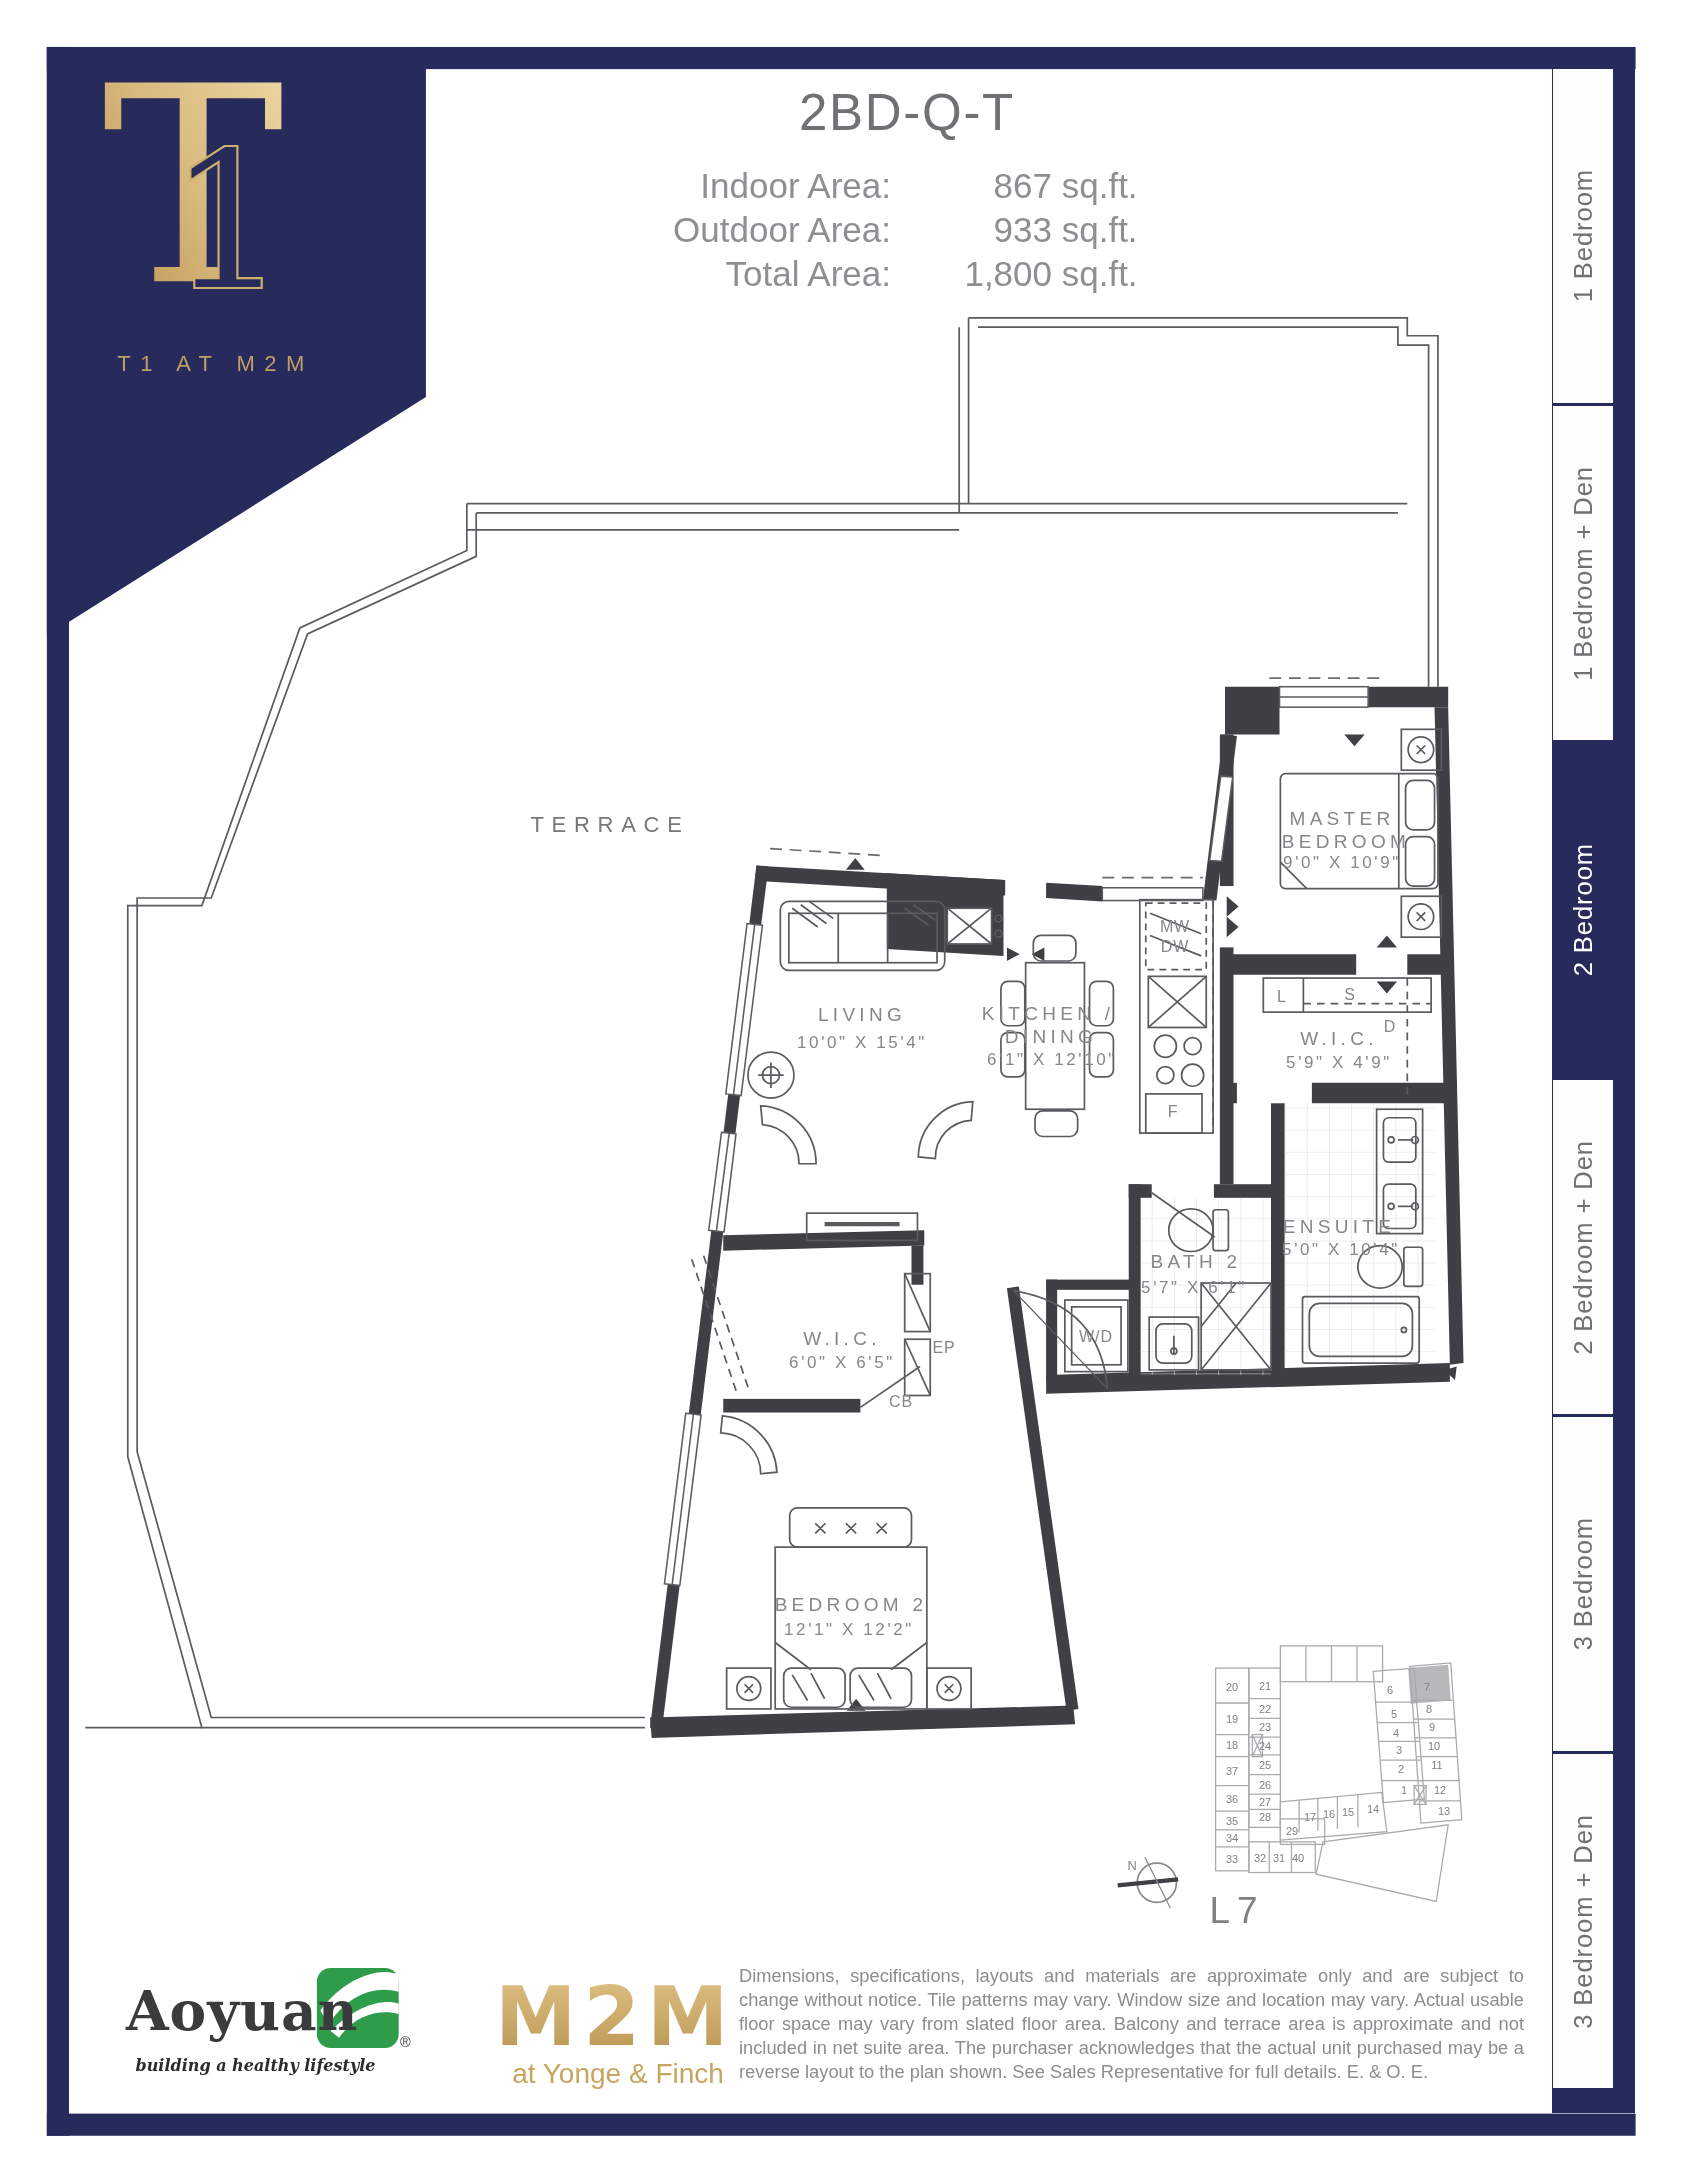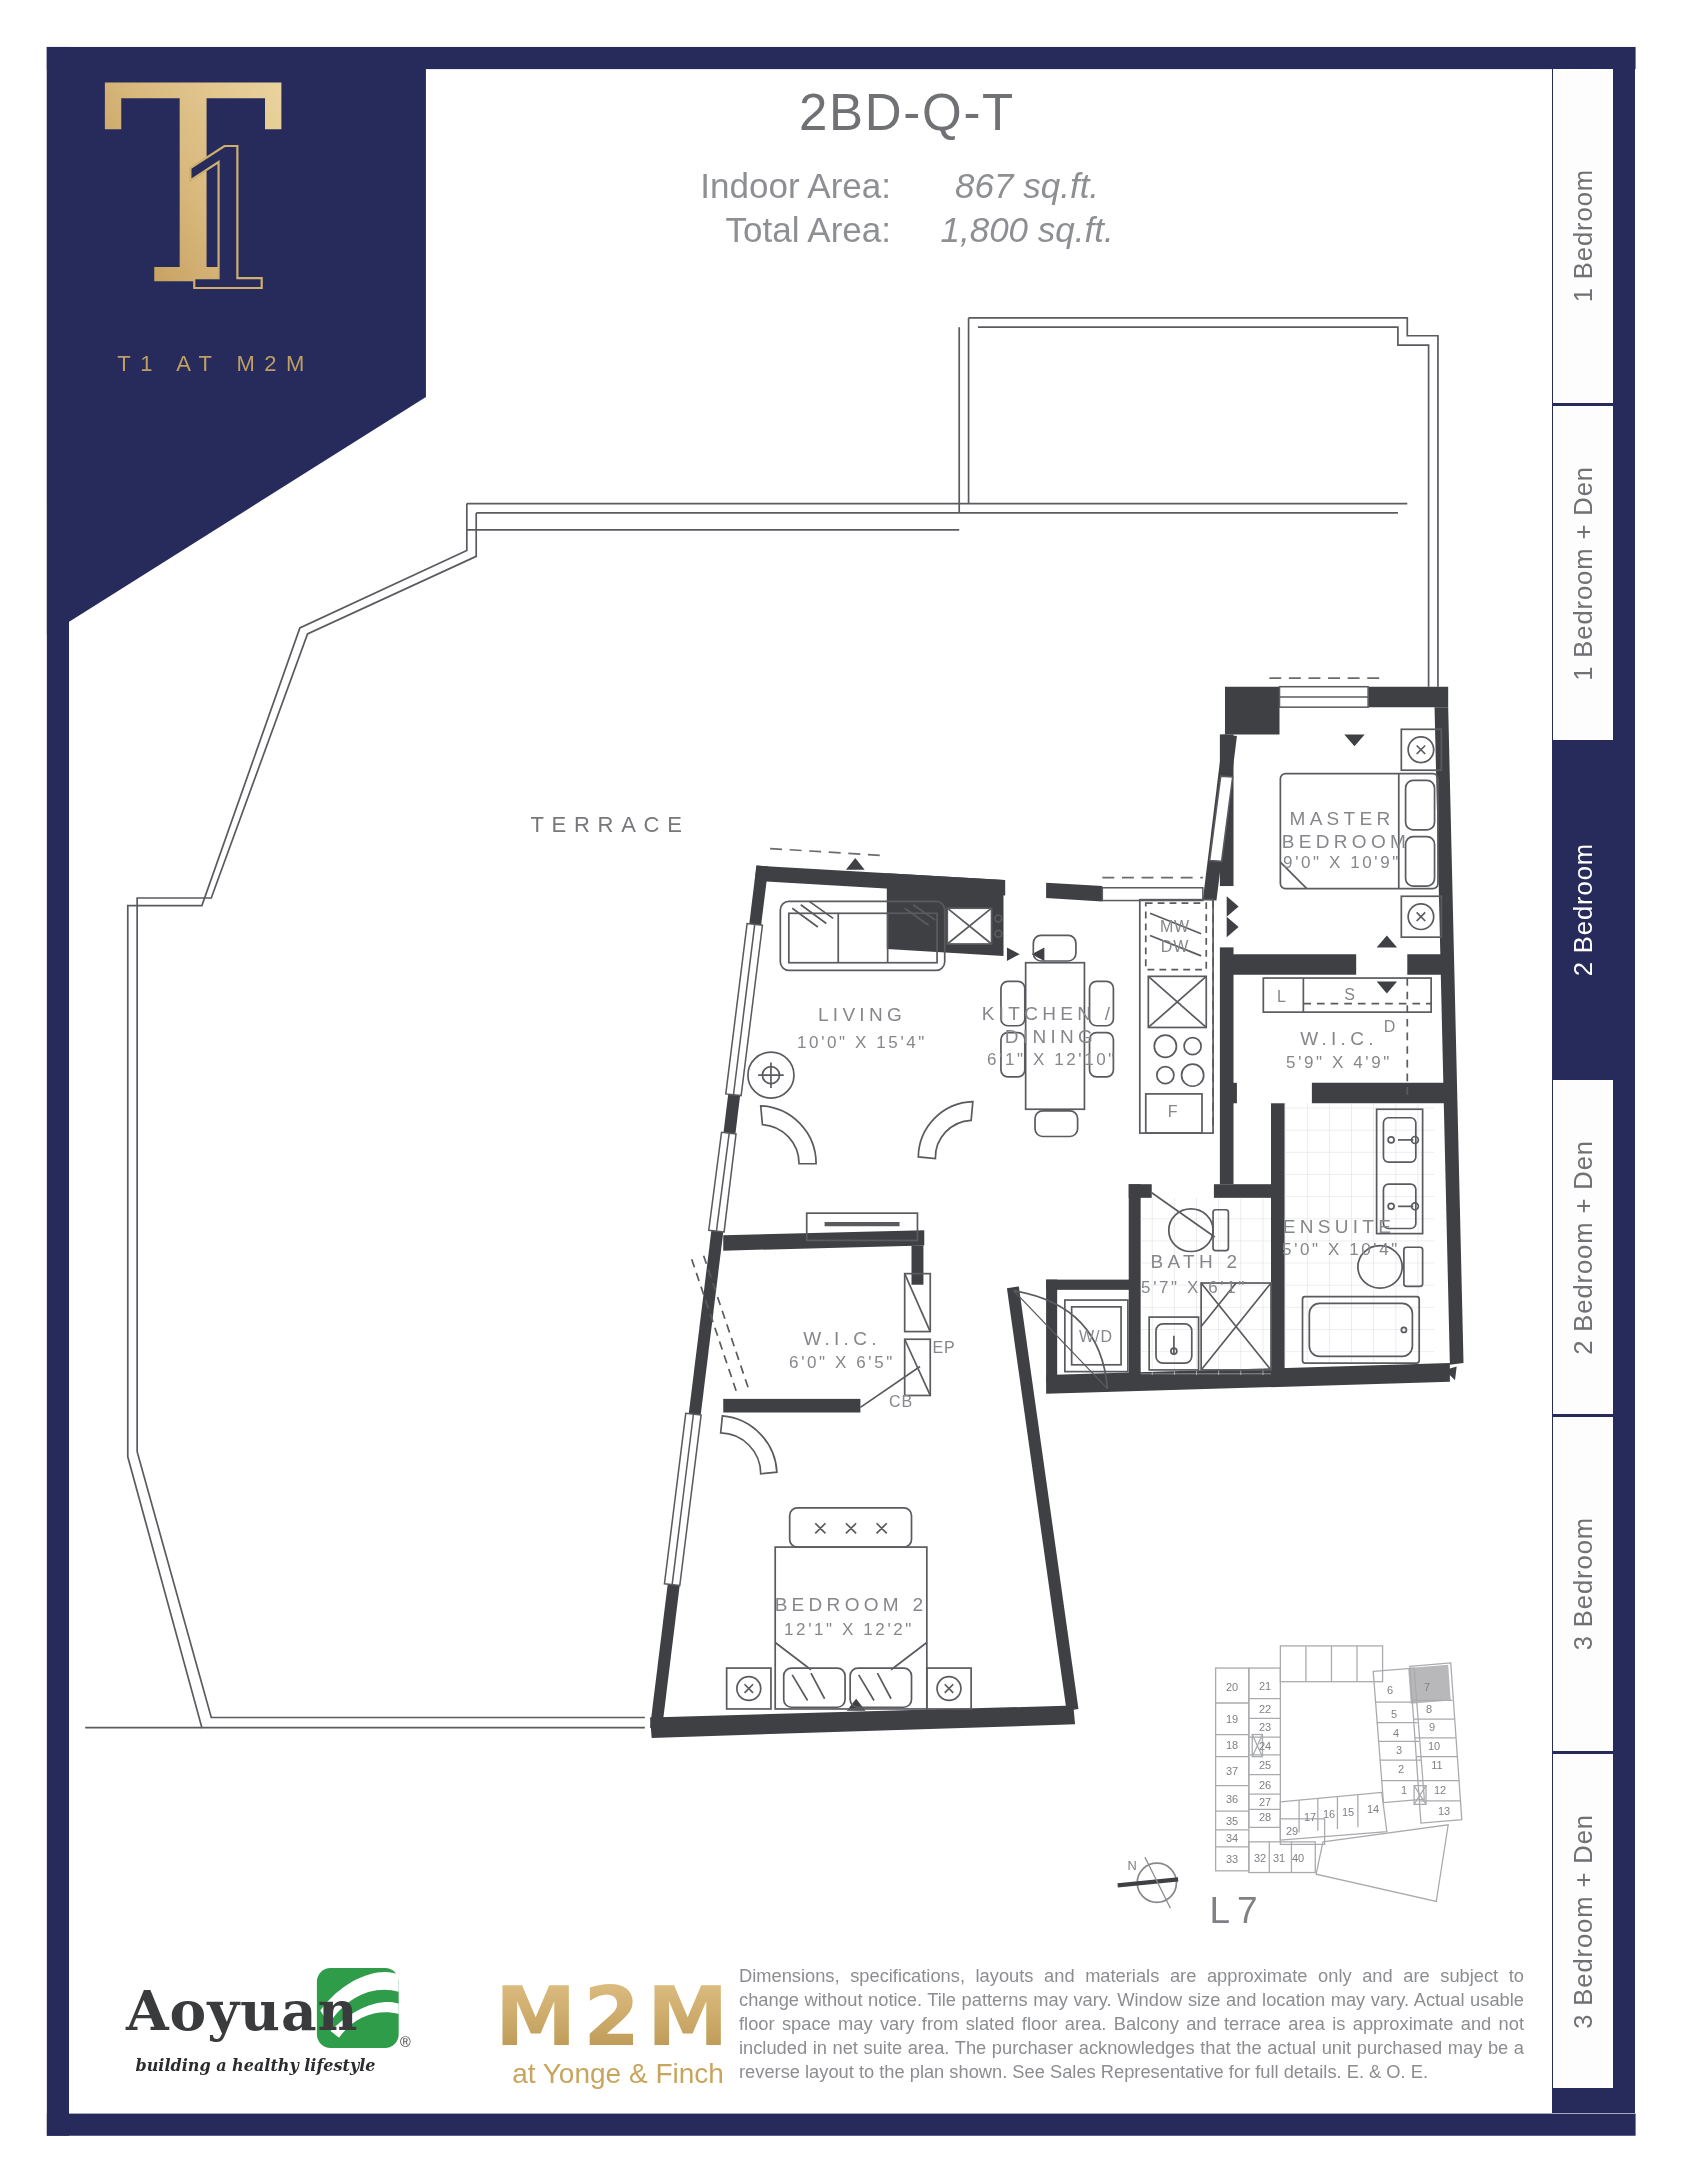--- a/index.html
+++ b/index.html
@@ -2,21 +2,21 @@
 <html style="font-size:13.6px"><head>
 <meta charset="utf-8">
 <style>
   html,body{margin:0;padding:0;}
   body{width:1685px;height:2181px;background:#ffffff;font-family:"Liberation Sans",sans-serif;position:relative;overflow:hidden;}
   .abs{position:absolute;}
   
   .plan-title{left:690px;top:83px;width:434px;text-align:center;font-size:51px;color:#6f7174;letter-spacing:1.7px;font-weight:400;}
   .area-row{height:44px;line-height:44px;display:flex;font-size:35px;color:#8d8f92;}
   .area-row .a-label{width:256px;text-align:right;}
-  .area-row .a-value{width:221px;text-align:center;padding-left:25.6px;font-style:italic;}
+  .area-row .a-value{width:221px;text-align:right;padding-left:25.6px;}
   #area-table{left:635px;top:164px;}
   
   .banner-caption{left:92px;top:351px;width:247px;text-align:center;font-size:22px;letter-spacing:9.4px;color:#bf9f63;}
   
   #sidebar{left:1552px;top:69px;width:83px;height:2044px;background:#262b5c;padding:0;}
   #sidebar .tab{width:61px;height:337px;background:#fdfdfd;border-bottom:3.4px solid #262b5c;box-sizing:border-box;border-left:1.7px solid #262b5c;display:flex;align-items:center;justify-content:center;}
   #sidebar .tab.active{background:#262b5c;}
   #sidebar .tab span{writing-mode:vertical-rl;transform:rotate(180deg);font-size:25.6px;color:#6f7174;letter-spacing:0.9px;white-space:nowrap;}
   #sidebar .tab.active span{color:#ffffff;}
   
@@ -319,20 +319,24 @@
   </g>
 </svg>
 
 <div class="abs banner-caption">T1 AT M2M</div>
 
 <div class="abs plan-title">2BD-Q-T</div>
 <div class="abs" id="area-table">
   <div class="area-row">
     <span class="a-label">Indoor Area:</span>
     <span class="a-value">867 sq.ft.</span>
+  </div>
+  <div class="area-row">
+    <span class="a-label">Outdoor Area:</span>
+    <span class="a-value">933 sq.ft.</span>
   </div>
   <div class="area-row">
     <span class="a-label">Total Area:</span>
     <span class="a-value">1,800 sq.ft.</span>
   </div>
 </div>
 
 <div class="abs" id="sidebar">
     <div class="tab">
       <span>1 Bedroom</span>

